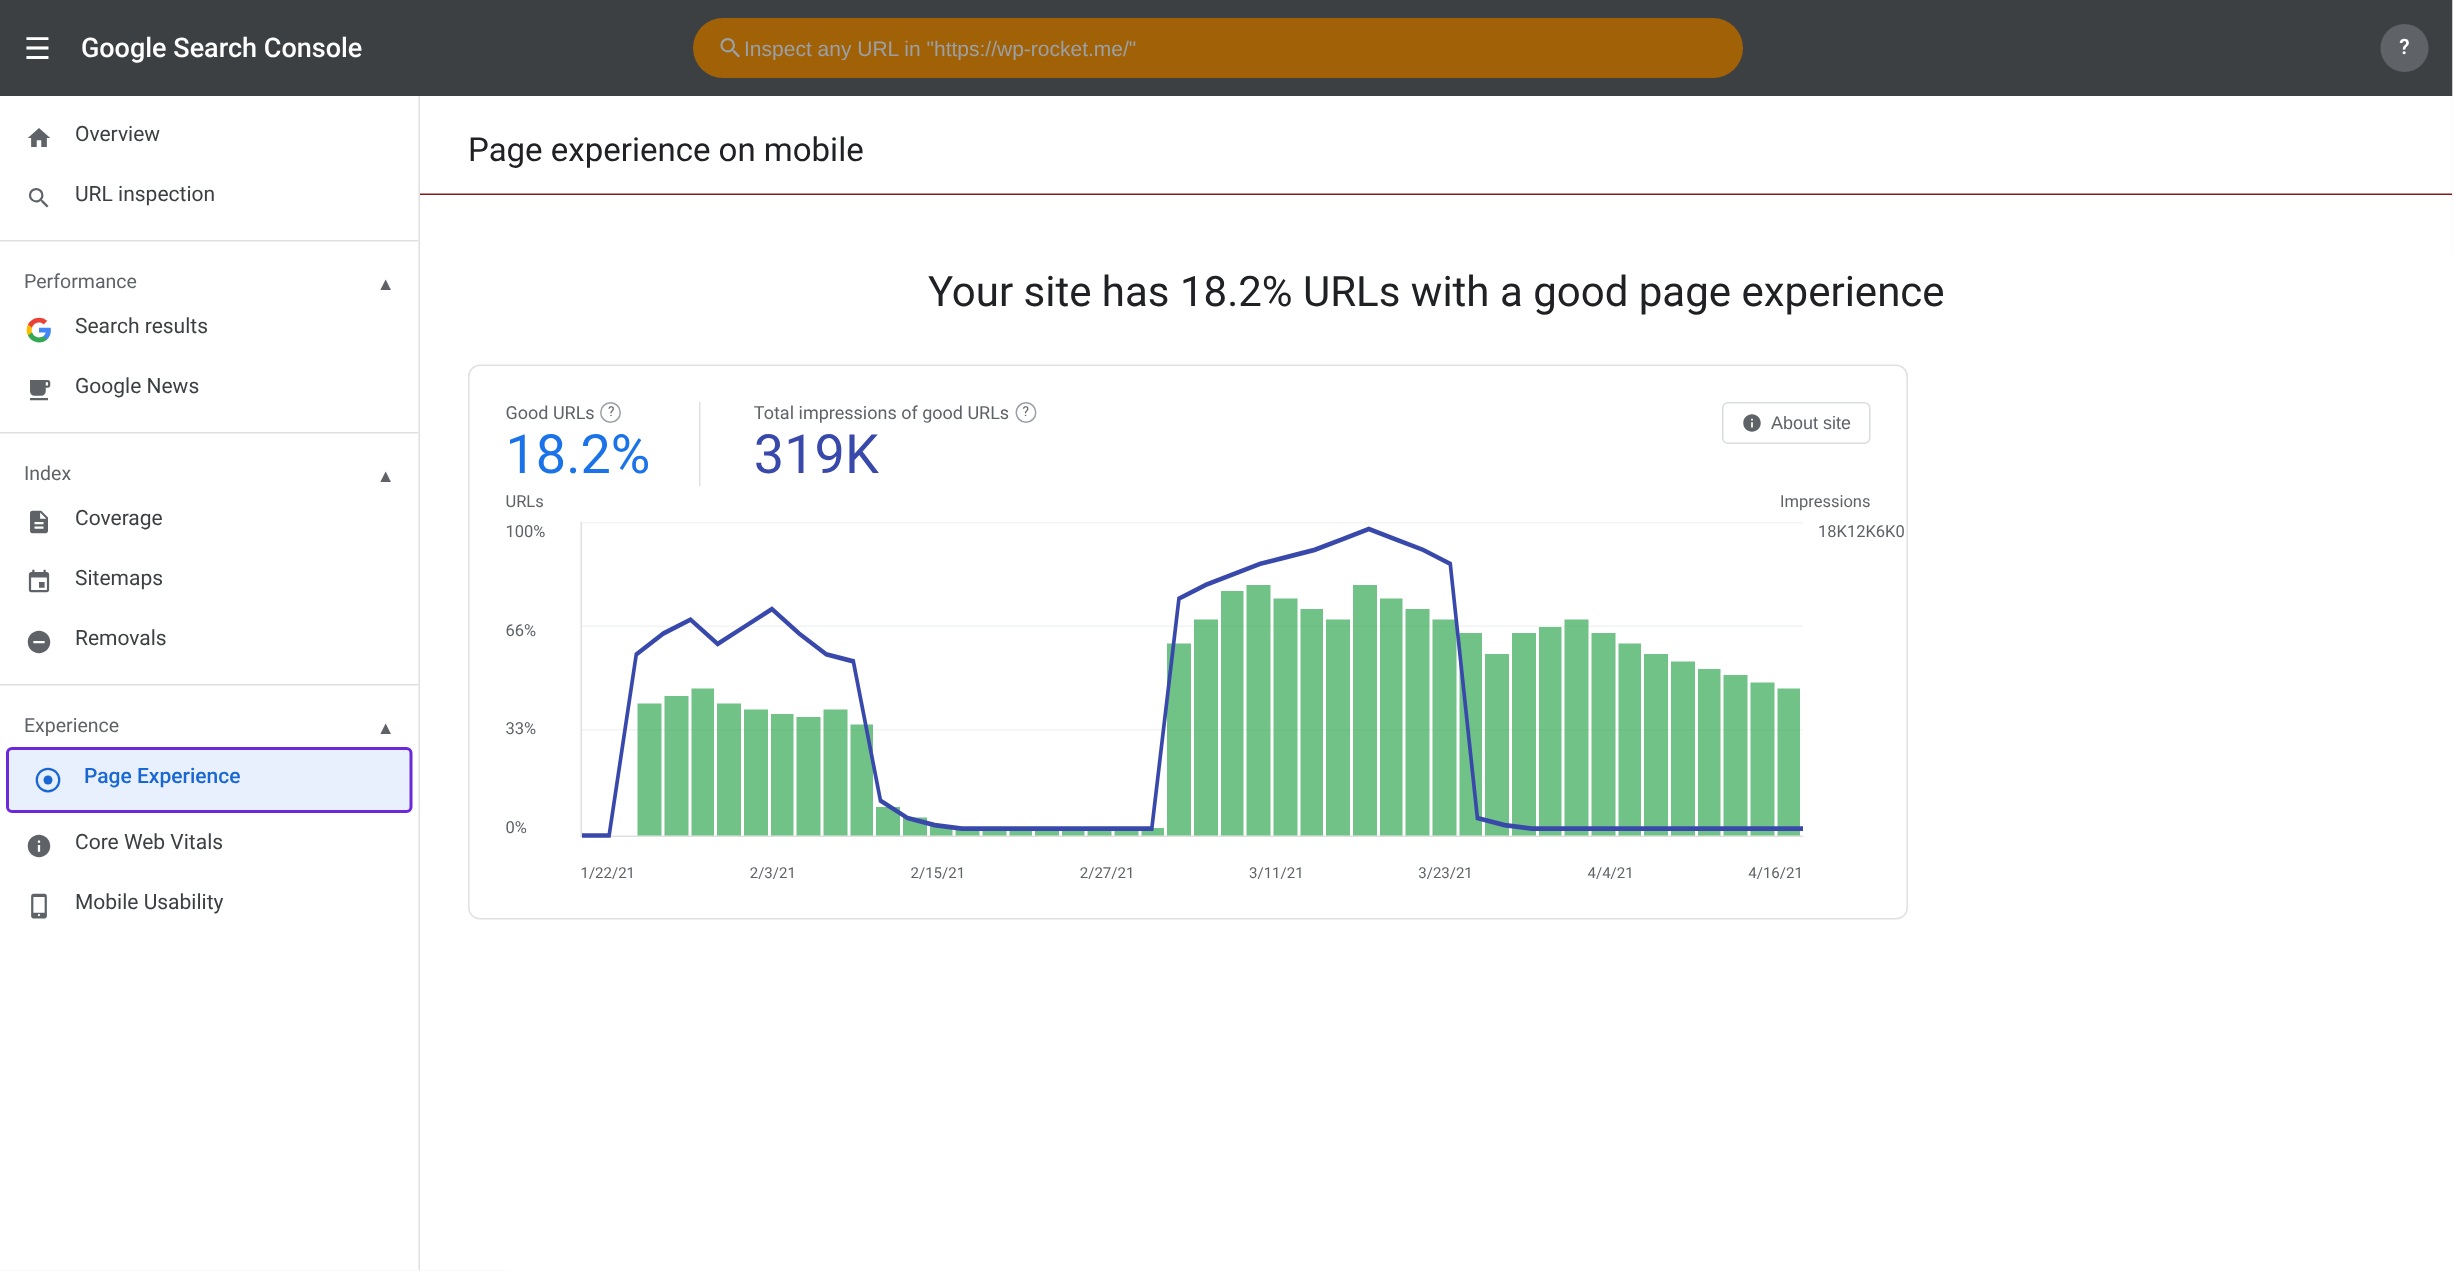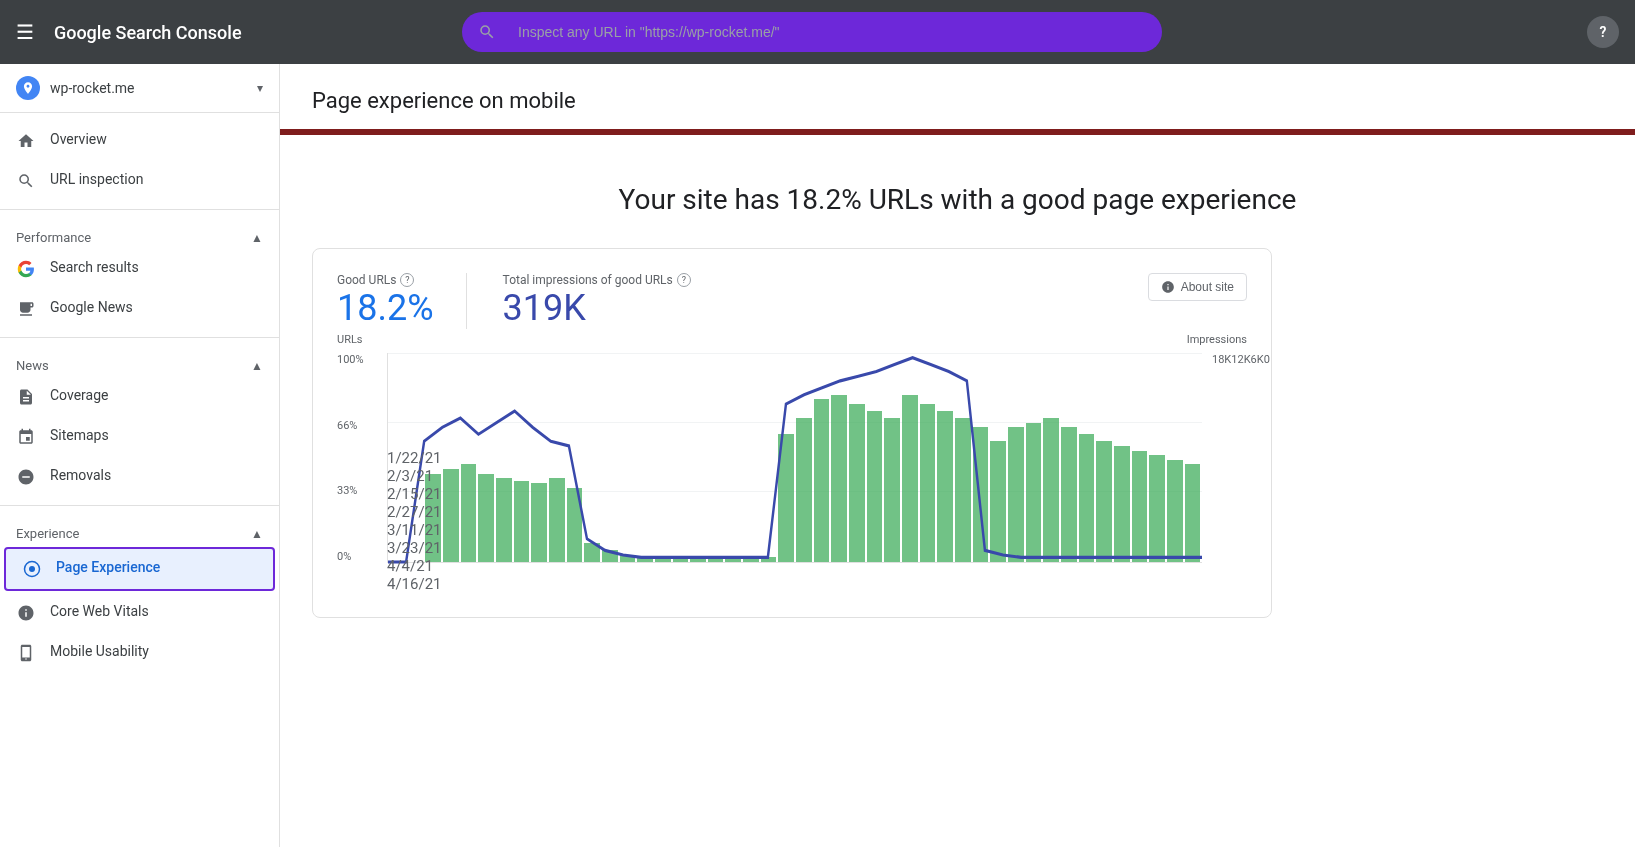--- a/index.html
+++ b/index.html
@@ -15,26 +15,26 @@
       gap: 16px;
       flex-shrink: 0;
       position: relative;
     }
     .topbar-menu-icon { color: #fff; font-size: 20px; cursor: pointer; margin-right: 4px; }
     .topbar-logo { color: #fff; font-size: 18px; font-weight: 500; white-space: nowrap; }
     .topbar-search {
       flex: 1;
       max-width: 700px;
       height: 40px;
-      background: #6d28d9;
+      background: #a16207;
       border-radius: 24px;
       display: flex;
       align-items: center;
       padding: 0 16px;
-      gap: 22px;
+      gap: 0;
       margin: 0 auto;
     }
     .topbar-search input {
       background: transparent;
       border: none;
       outline: none;
       color: #e8eaed;
       font-size: 14px;
       width: 100%;
     }
@@ -88,21 +88,21 @@
 
     
     .main {
       flex: 1;
       background: #fff;
       overflow-y: auto;
       padding: 0;
     }
     .page-header {
       padding: 24px 32px 16px 32px;
-      border-bottom: 6px solid #7f1d1d;
+      border-bottom: 1px solid #7f1d1d;
       background: #fff;
     }
     .page-title { font-size: 22px; color: #202124; font-weight: 400; }
 
     .content-area { padding: 24px 32px; }
     .headline {
       font-size: 28px; font-weight: 400; color: #202124;
       text-align: center; margin: 24px 0 32px 0;
     }
 
@@ -156,21 +156,21 @@
     }
     .bars-container {
       position: absolute; left: 0; right: 0; top: 0; bottom: 0;
       display: flex; align-items: flex-end; gap: 2px; padding: 0 2px;
     }
     .bar { flex: 1; background: #34a853; opacity: 0.7; min-width: 4px; }
     .line-svg { position: absolute; top: 0; left: 0; width: 100%; height: 100%; overflow: visible; }
     .x-labels {
       position: absolute; bottom: 0; left: 50px; right: 45px;
       display: flex; justify-content: space-between;
-      font-size: 15px; color: #5f6368; flex-direction: column;
+      font-size: 10px; color: #5f6368;
     }
   </style>
 </head>
 <body>
 
 <div class="topbar">
   <span class="topbar-menu-icon">☰</span>
   <span class="topbar-logo">Google Search Console</span>
   <div class="topbar-search">
     <svg class="search-icon-svg" width="18" height="18" viewBox="0 0 24 24" fill="#9aa0a6">
@@ -178,29 +178,20 @@
     </svg>
     <input type="text" placeholder="Inspect any URL in &quot;https://wp-rocket.me/&quot;" style="">
   </div>
   <div class="topbar-help">?</div>
 </div>
 
 <div class="layout">
 
   <div class="sidebar">
 
-    <div class="sidebar-property">
-      <div class="property-icon">
-        <svg width="14" height="14" viewBox="0 0 24 24">
-            <path d="M12 2C8.13 2 5 5.13 5 9c0 5.25 7 13 7 13s7-7.75 7-13c0-3.87-3.13-7-7-7zm0 9.5c-1.38 0-2.5-1.12-2.5-2.5s1.12-2.5 2.5-2.5 2.5 1.12 2.5 2.5-1.12 2.5-2.5 2.5z"></path>
-          </svg>
-      </div>
-      <span class="property-name">wp-rocket.me</span>
-      <span class="property-arrow">▾</span>
-    </div>
 
     <div class="sidebar-nav">
 
       <div class="nav-item">
         <span class="nav-icon">
           <svg width="18" height="18" viewBox="0 0 24 24" fill="#5f6368">
               <path d="M10 20v-6h4v6h5v-8h3L12 3 2 12h3v8z"></path>
             </svg>
         </span>
         <span>Overview</span>
@@ -237,21 +228,21 @@
           <svg width="18" height="18" viewBox="0 0 24 24" fill="#5f6368">
               <path d="M20 3H4v10c0 2.21 1.79 4 4 4h6c2.21 0 4-1.79 4-4v-3h2c1.11 0 2-.89 2-2V5c0-1.11-.89-2-2-2zm0 5h-2V5h2v3zM4 19h16v2H4z"></path>
             </svg>
         </span>
         <span>Google News</span>
       </div>
 
       <hr class="divider">
 
       <div class="nav-section-header">
-        <span class="section-title">News</span>
+        <span class="section-title">Index</span>
         <span>▲</span>
       </div>
       <div class="nav-item">
         <span class="nav-icon">
           <svg width="18" height="18" viewBox="0 0 24 24" fill="#5f6368">
               <path d="M14 2H6c-1.1 0-1.99.9-1.99 2L4 20c0 1.1.89 2 1.99 2H18c1.1 0 2-.9 2-2V8l-6-6zm2 16H8v-2h8v2zm0-4H8v-2h8v2zm-3-5V3.5L18.5 9H13z"></path>
             </svg>
         </span>
         <span>Coverage</span>
       </div>

